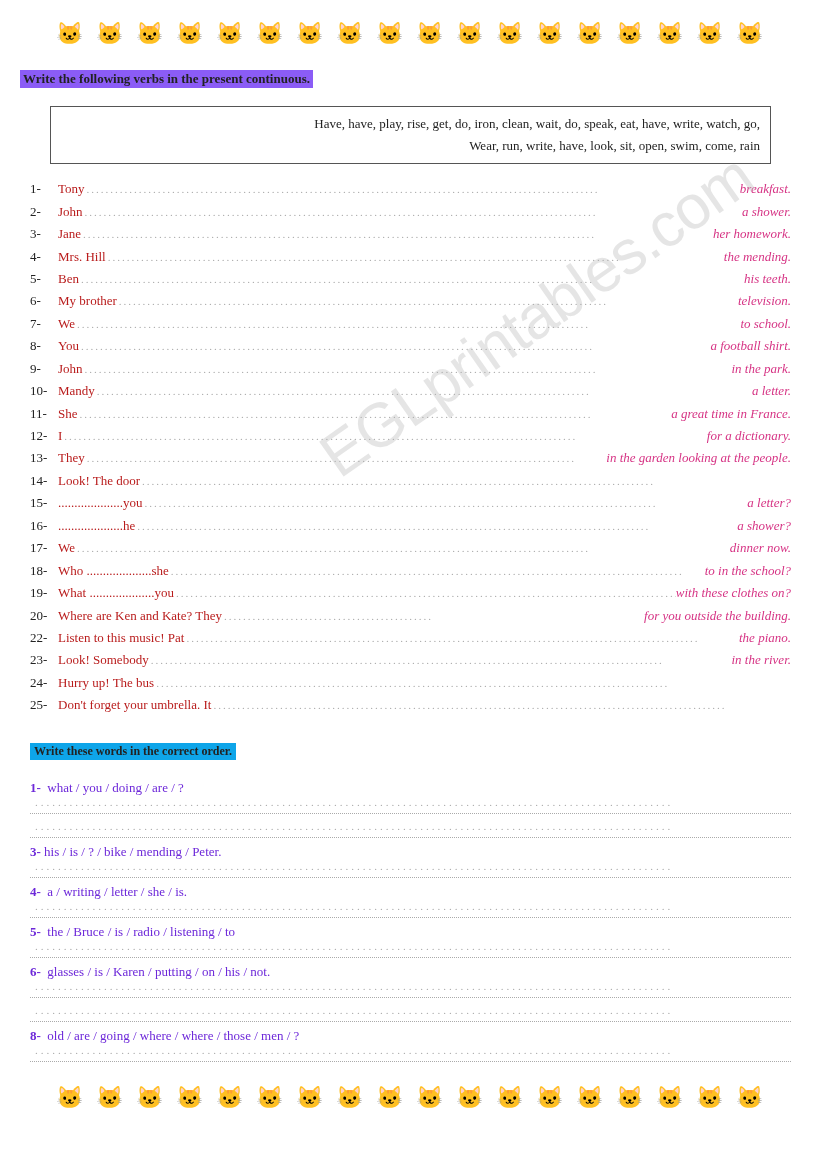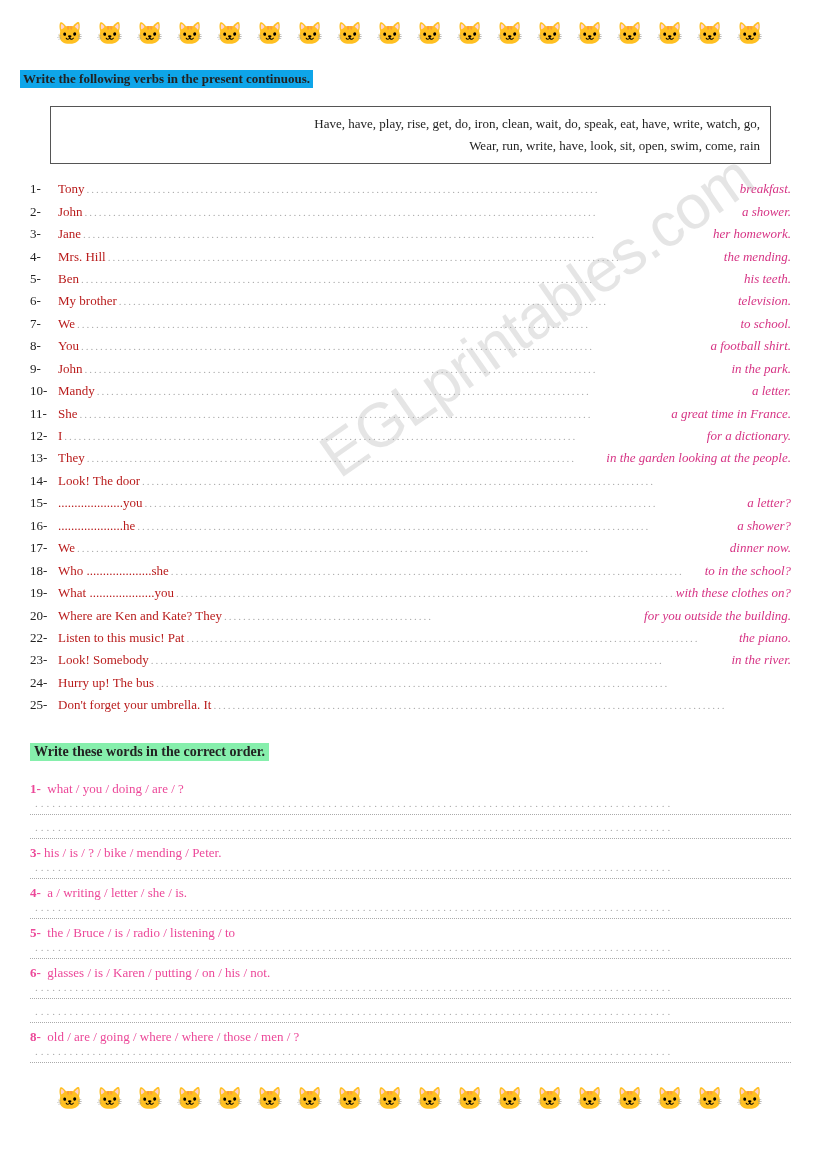--- a/index.html
+++ b/index.html
@@ -25,21 +25,21 @@
     .kitty-icon {
       width: 38px;
       height: 38px;
       display: inline-flex;
       align-items: center;
       justify-content: center;
       font-size: 22px;
     }
 
     .instruction-highlight {
-      background-color: #0ea5e9;
+      background-color: #8b5cf6;
       font-weight: bold;
       font-size: 13px;
       display: inline-block;
       margin-bottom: 10px;
       padding: 1px 3px;
     }
 
     .word-box {
       border: 1.5px solid #555;
       padding: 6px 10px;
@@ -84,40 +84,40 @@
       color: #d63384;
       white-space: nowrap;
       font-style: italic;
     }
 
     .section-gap {
       height: 8px;
     }
 
     .instruction2-highlight {
-      background-color: #86efac;
+      background-color: #0ea5e9;
       color: #222;
       font-weight: bold;
-      font-size: 14px;
+      font-size: 12px;
       display: inline-block;
       margin: 8px 0 10px 0;
       padding: 1px 4px;
     }
 
     .reorder-section {
       padding: 0 10px;
     }
 
     .reorder-item {
       margin-bottom: 2px;
     }
 
     .reorder-question {
       font-size: 13px;
-      color: #ec4899;
+      color: #6d28d9;
       margin-bottom: 0px;
     }
 
     .reorder-answer-line {
       border-bottom: 1px dotted #aaa;
       height: 18px;
       margin-bottom: 6px;
       color: #aaa;
       font-size: 11px;
       letter-spacing: 3px;

